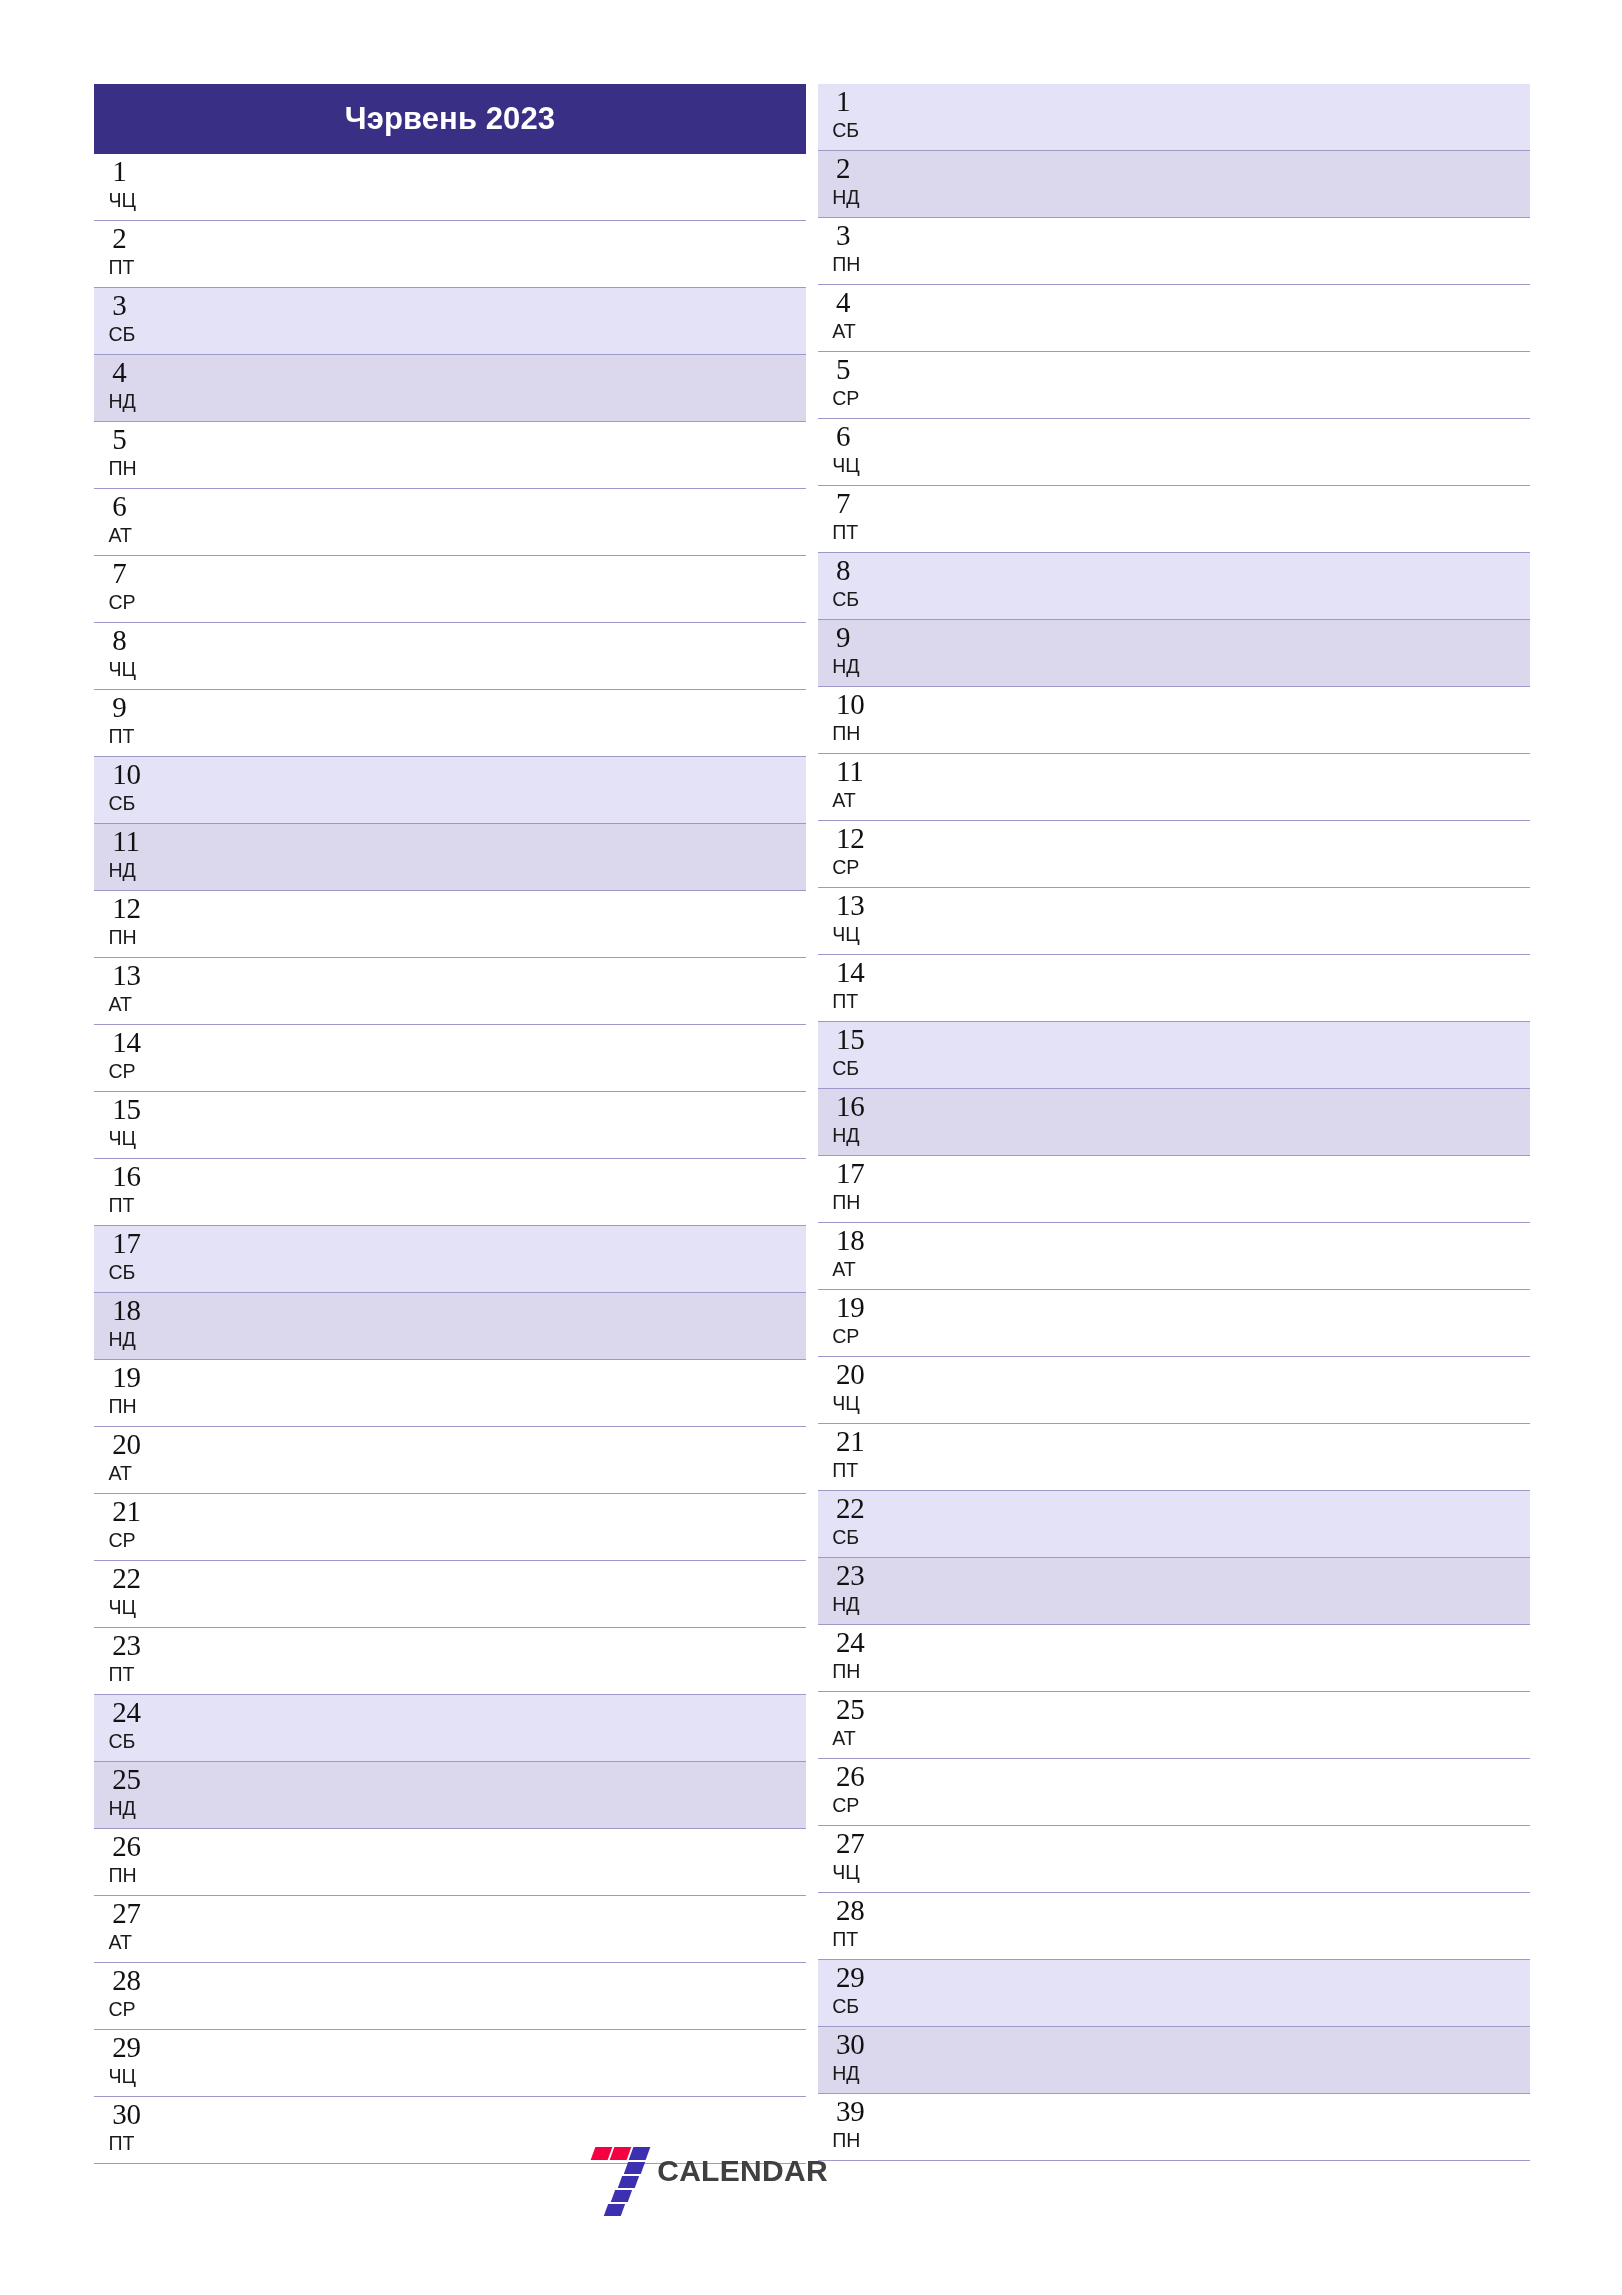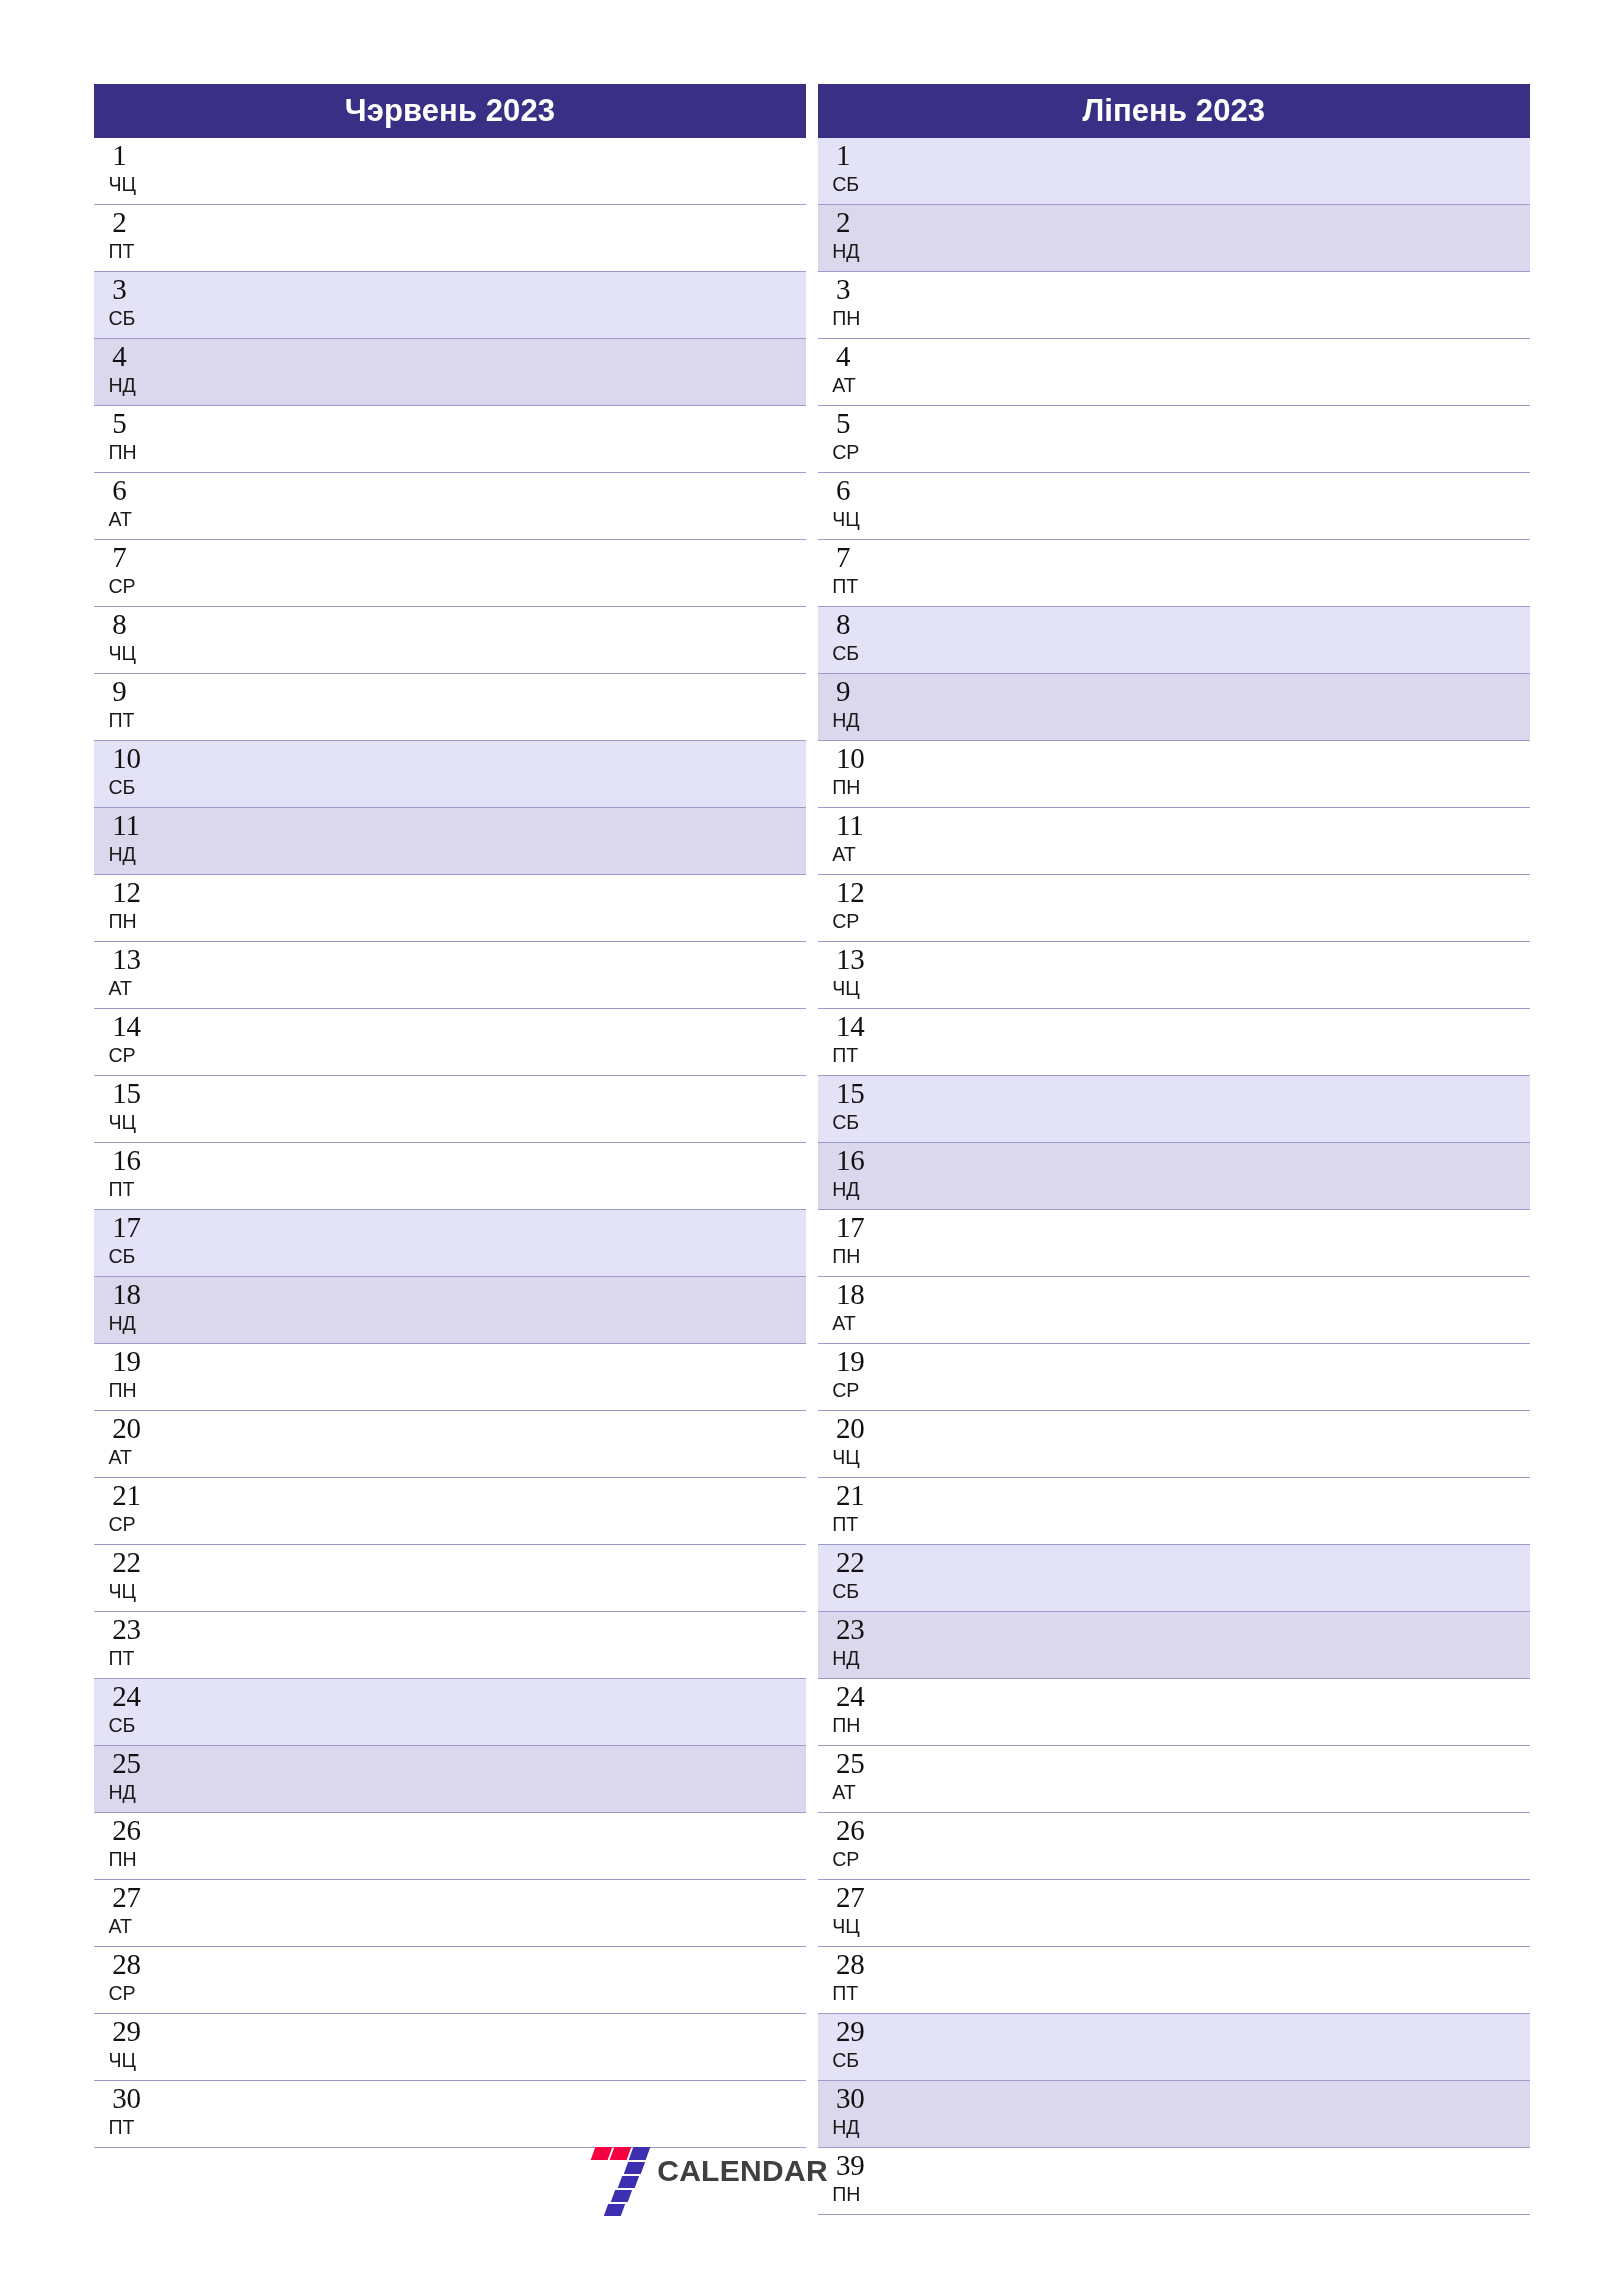--- a/index.html
+++ b/index.html
@@ -35,21 +35,21 @@
     gap: 11.8px;
   }
 
   .month-col {
     width: 712px;
     display: flex;
     flex-direction: column;
   }
 
   .month-header {
-    height: 54px;
+    height: 70px;
     background: #393086;
     color: #ffffff;
     display: flex;
     align-items: center;
     justify-content: center;
     font-family: "Liberation Sans", sans-serif;
     font-size: 31px;
     font-weight: bold;
     letter-spacing: 0.1px;
     box-sizing: border-box;
@@ -273,21 +273,20 @@
             <div class="day-abbr">ЧЦ</div>
           </div>
           <div class="day-row">
             <div class="day-num">30</div>
             <div class="day-abbr">ПТ</div>
           </div>
         </div>
     </div>
 
     <div class="month-col">
-      <div class="month-header">Ліпень 2023</div>
       <div class="days-list">
           <div class="day-row sat">
             <div class="day-num">1</div>
             <div class="day-abbr">СБ</div>
           </div>
           <div class="day-row sun">
             <div class="day-num">2</div>
             <div class="day-abbr">НД</div>
           </div>
           <div class="day-row">

